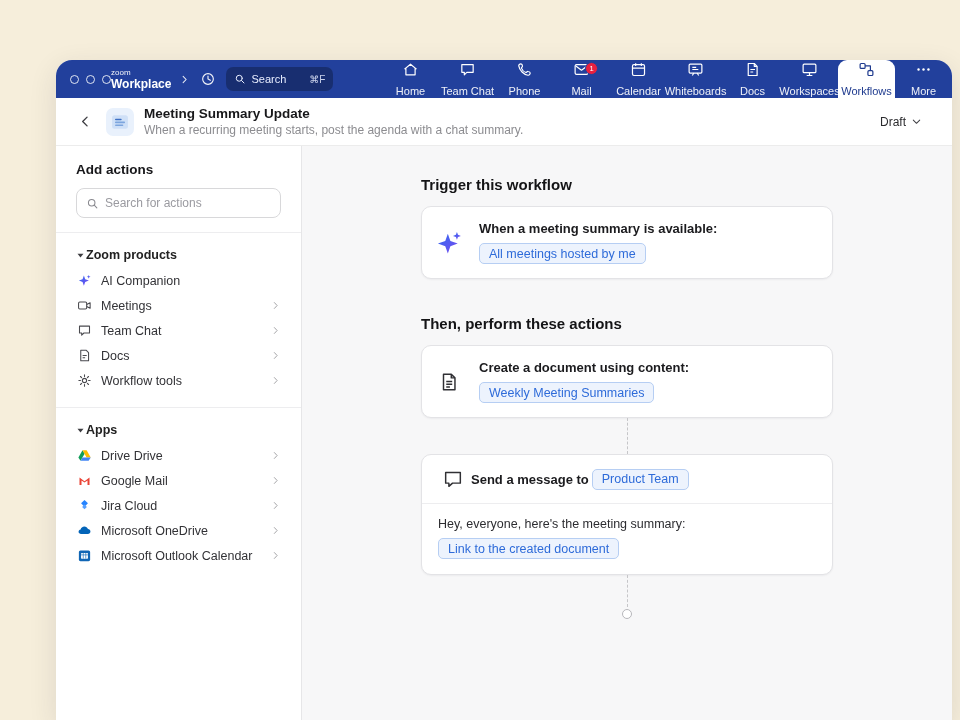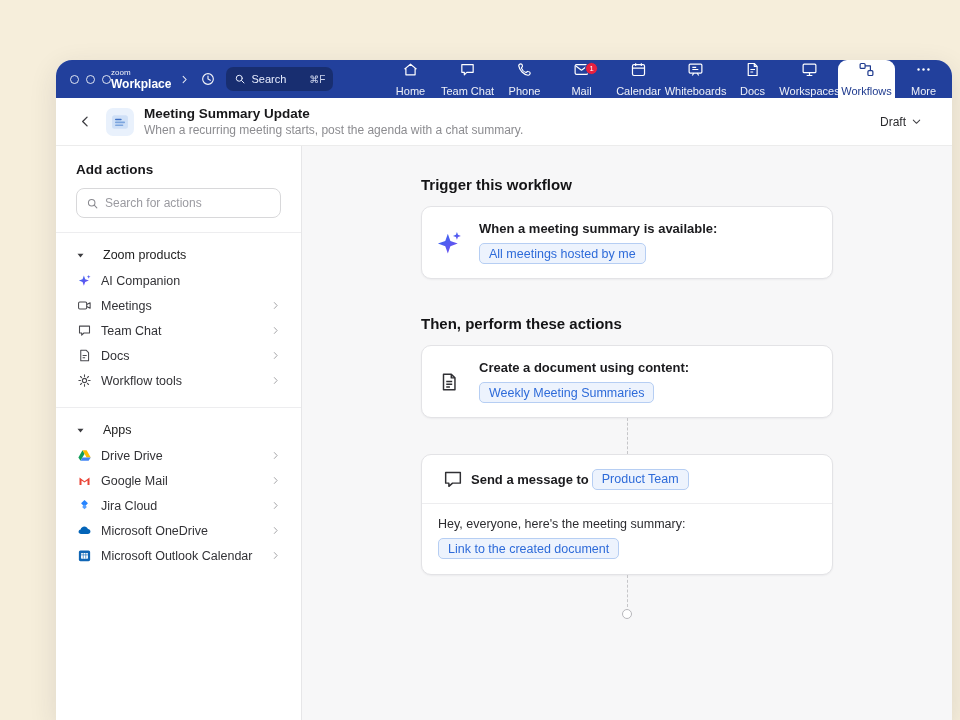--- a/index.html
+++ b/index.html
@@ -44,21 +44,21 @@
 
   
   .bodyrow{flex:1;display:flex;min-height:0}
   .sidebar{width:246px;background:#fff;border-right:1px solid #e6e6e8;padding:16px 20px 0;flex:0 0 auto;overflow:hidden}
   .sbtitle{font-size:13.5px;font-weight:700;color:#17171a}
   .sbsearch{margin-top:11px;height:30px;border:1px solid #d8d8da;border-radius:8px;display:flex;align-items:center;
     gap:6px;padding:0 9px;background:#fff}
   .sbsearch input{border:0;outline:0;flex:1;font-size:12px;font-family:inherit;color:#333;background:transparent;min-width:0}
   .sbsearch input::placeholder{color:#9a9aa0}
   .sbdiv{height:1px;background:#ededef;margin:14px -20px 0}
-  .sbsec{display:flex;align-items:center;gap:18px;margin-top:15px;font-size:12.5px;font-weight:400;color:#222;cursor:pointer}
+  .sbsec{display:flex;align-items:center;gap:1px;margin-top:15px;font-size:12.5px;font-weight:700;color:#222;cursor:pointer}
   .sbitems{margin-top:6px}
   .sbitem{display:flex;align-items:center;gap:9px;height:25px;font-size:12.5px;color:#323236;cursor:pointer}
   .sbitem .ic{width:16px;display:flex;justify-content:center;color:#4a4a4f}
   .sbitem .chev{margin-left:auto;display:flex}
 
   
   .canvas{flex:1;background:#f7f7f8;display:flex;justify-content:center;overflow:hidden}
   .col{width:412px;padding-top:30px}
   .ch{font-size:15px;font-weight:700;color:#141416}
   .ch2{margin-top:36px}

